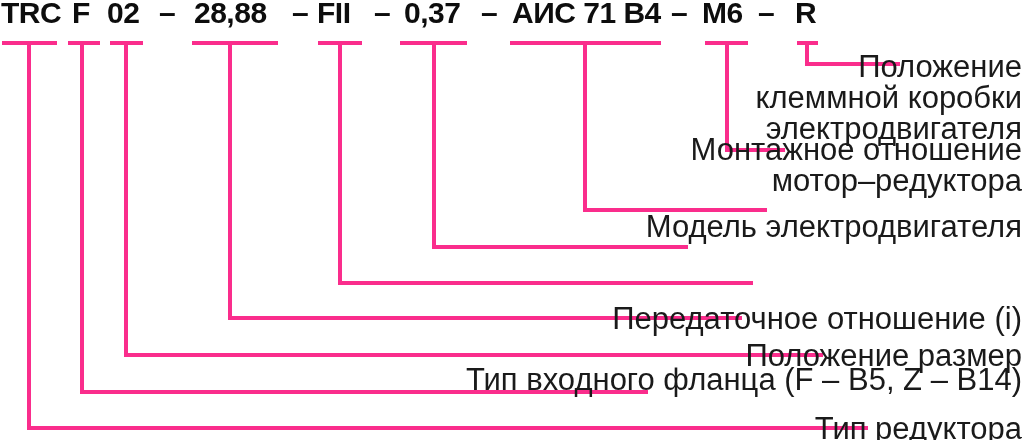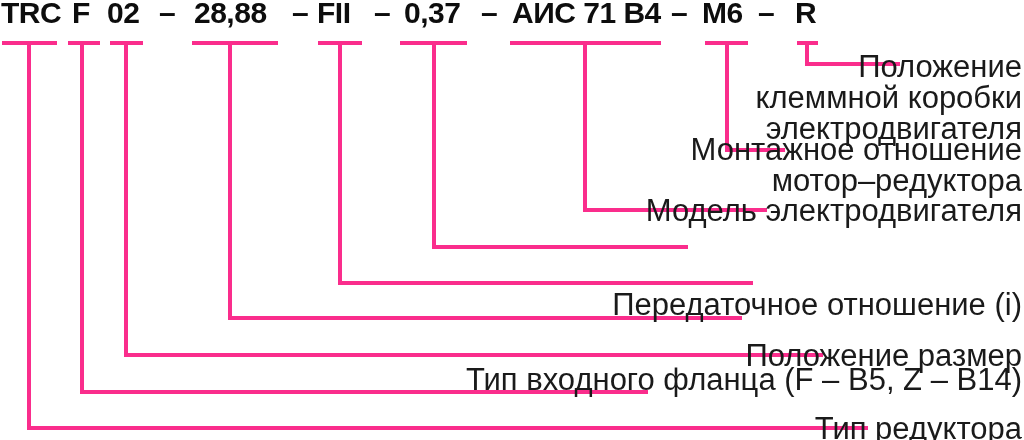--- a/index.html
+++ b/index.html
@@ -48,24 +48,24 @@
     position: absolute;
     right: 2px;
     text-align: right;
     font-size: 31px;
     line-height: 31px;
     color: #1a1a1a;
     white-space: pre-line;
   }
   .label-1 { top: 51px; }
   .label-2 { top: 134px; }
-  .label-3 { top: 195px; }
+  .label-3 { top: 211px; }
   .label-4 { top: 232px; }
   .label-5 { top: 268px; }
-  .label-6 { top: 289px; }
+  .label-6 { top: 303px; }
   .label-7 { top: 340px; }
   .label-8 { top: 364px; }
   .label-9 { top: 413px; }
 </style>
 </head>
 <body>
 
 <div class="stage">
 
   <span class="code-seg" style="left:1px">TRC</span>

